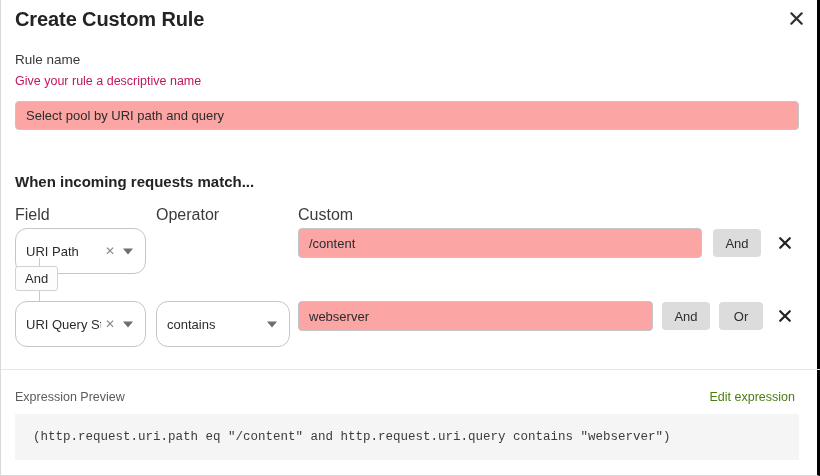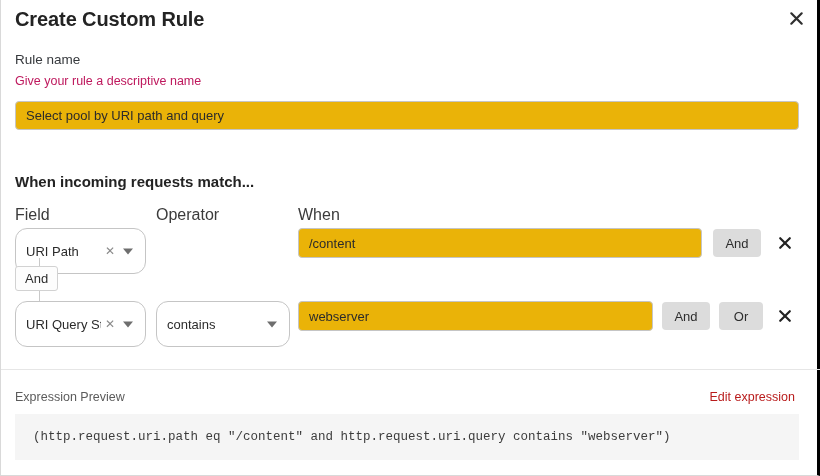--- a/index.html
+++ b/index.html
@@ -60,21 +60,21 @@
     position: absolute;
     left: 14px;
     top: 74px;
     font-size: 12.5px;
     color: #be185d;
   }
   .text-input {
     box-sizing: border-box;
     border: 1px solid #c5c5c5;
     border-radius: 4px;
-    background: #eab308;
+    background: #fca5a5;
     font-family: "Liberation Sans", sans-serif;
     font-size: 13px;
     color: #2b2b2b;
     padding: 0 10px;
     outline: none;
   }
   .text-input::placeholder { color: #9a9a9a; }
   #rule-name-input {
     position: absolute;
     left: 14px;
@@ -231,21 +231,21 @@
     left: 14px;
     top: 390px;
     font-size: 12.5px;
     color: #5b5b5b;
   }
   .edit-expr-link {
     position: absolute;
     right: 22px;
     top: 390px;
     font-size: 12.5px;
-    color: #b91c1c;
+    color: #4d7c0f;
     cursor: pointer;
     text-decoration: none;
   }
   .expr-code {
     position: absolute;
     left: 14px;
     top: 414px;
     width: 784px;
     height: 46px;
     box-sizing: border-box;
@@ -272,21 +272,21 @@
     </svg>
   </div>
 
   <div class="section-label rule-name-label">Rule name</div>
   <div class="rule-name-hint">Give your rule a descriptive name</div>
   <input id="rule-name-input" class="text-input" type="text" value="Select pool by URI path and query" style="">
 
   <div class="match-heading">When incoming requests match...</div>
   <div class="col-label col-field">Field</div>
   <div class="col-label col-operator">Operator</div>
-  <div class="col-label col-value">When</div>
+  <div class="col-label col-value">Custom</div>
 
   <div class="cond-row row-1">
     <div class="select-box field-select">
       <span class="sel-text">URI Path</span>
       <span class="clear-x">✕</span>
       <span class="caret">
         <svg width="10" height="7" viewBox="0 0 10 7" aria-hidden="true">
           <path d="M0 0.5 L10 0.5 L5 6.5 Z" fill="#6e6e6e"></path>
         </svg>
       </span>

